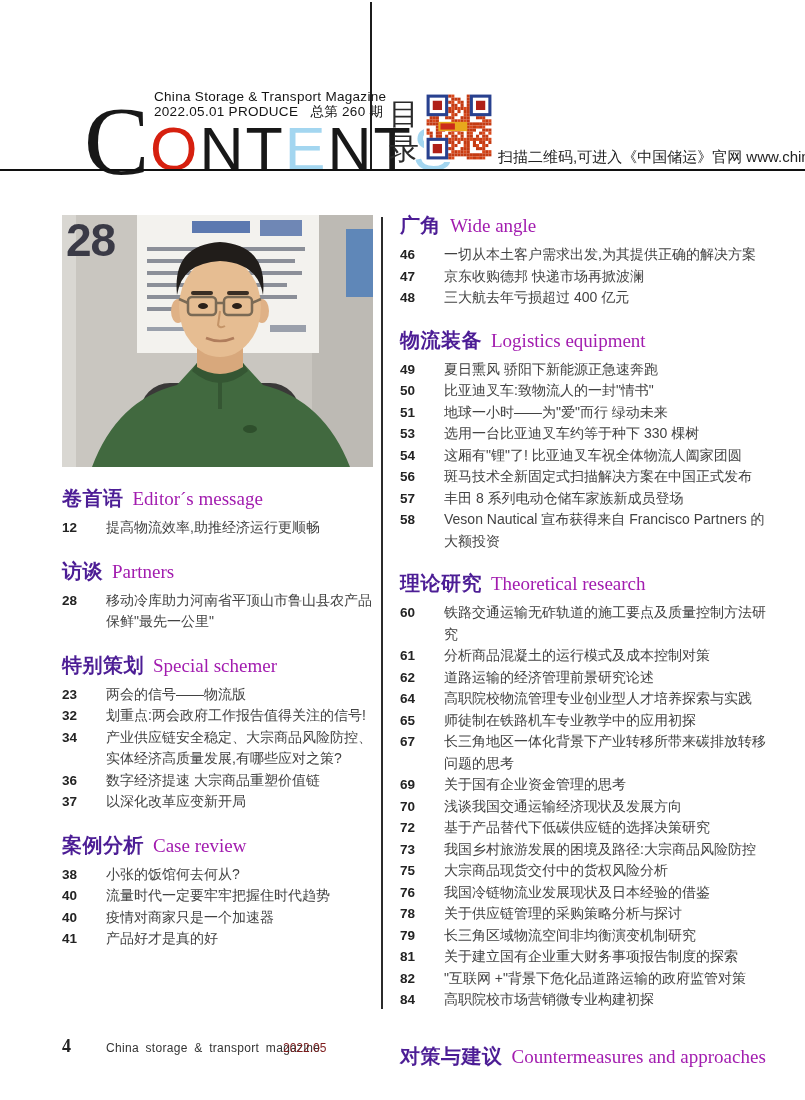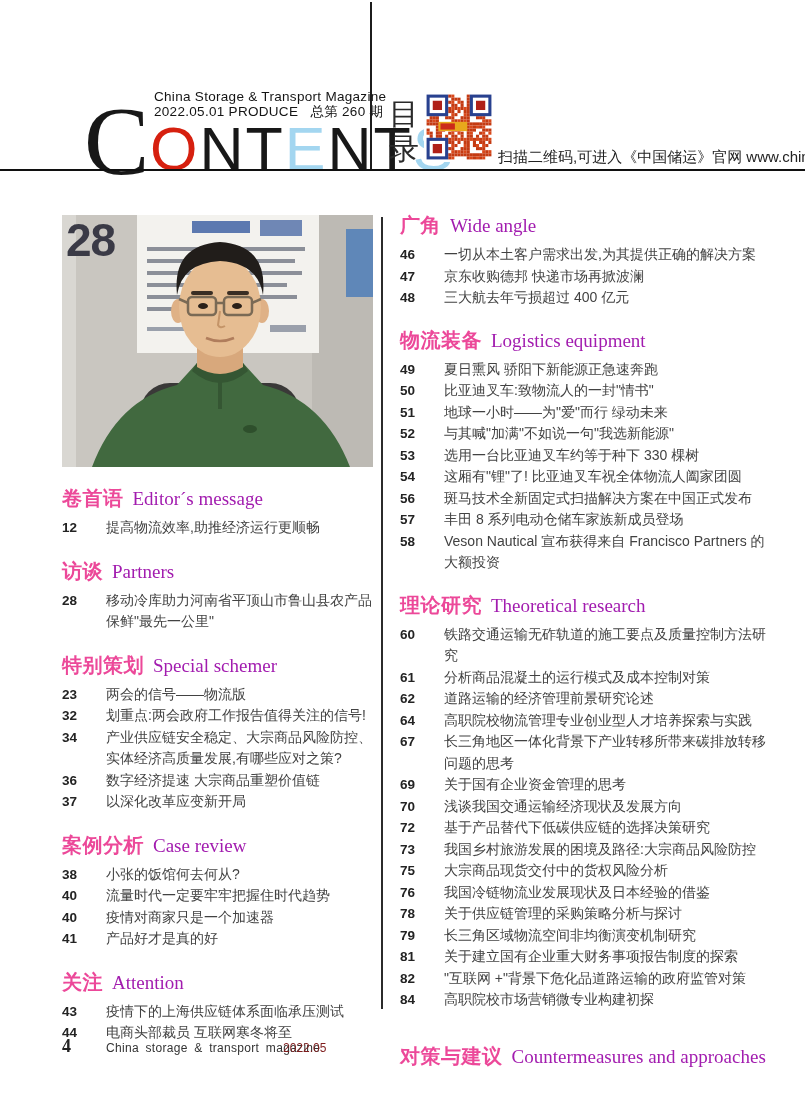--- a/index.html
+++ b/index.html
@@ -25,21 +25,21 @@
   #col-left{left:62px;top:467px;width:317px;}
   #col-right{left:400px;top:213px;width:368px;}
 
   .section{margin-top:20px;}
   #col-right .section{margin-top:19px;}
   #col-right .section:first-child{margin-top:0;}
   #col-right .section:last-child{margin-top:33px;}
   #col-left .section:first-child{margin-top:19px;}
 
   .sec-h{font-size:20px;line-height:24px;margin-bottom:6px;white-space:nowrap;}
-  .sec-zh{color:#ec4899;font-weight:700;letter-spacing:.5px;}
+  .sec-zh{color:#4c1d95;font-weight:700;letter-spacing:.5px;}
   .sec-en{color:#a21caf;font-family:"Liberation Serif",serif;font-size:19px;margin-left:9px;}
 
   .row{display:flex;font-size:14px;line-height:21.5px;}
   .row .no{width:44px;flex:none;font-weight:700;font-size:13.5px;color:#232323;}
   .row .title{flex:1;color:#424242;}
 
   
   #footNum{left:62px;top:1036px;font-family:"Liberation Serif",serif;font-size:18px;font-weight:600;color:#222;}
   #footMag{left:106px;top:1041px;font-size:12px;color:#333;letter-spacing:.3px;word-spacing:3px;white-space:pre;}
   #footIssue{left:283px;top:1041px;font-size:12px;color:#7f1d1d;}
@@ -366,31 +366,20 @@
       </div>
       <div class="row">
         <span class="no">40</span>
         <span class="title">疫情对商家只是一个加速器</span>
       </div>
       <div class="row">
         <span class="no">41</span>
         <span class="title">产品好才是真的好</span>
       </div>
     </div>
-    <div class="section">
-      <div class="sec-h"><span class="sec-zh">关注</span><span class="sec-en">Attention</span></div>
-      <div class="row">
-        <span class="no">43</span>
-        <span class="title">疫情下的上海供应链体系面临承压测试</span>
-      </div>
-      <div class="row">
-        <span class="no">44</span>
-        <span class="title">电商头部裁员 互联网寒冬将至</span>
-      </div>
-    </div>
   </div>
 <div class="abs" id="col-right">
     <div class="section">
       <div class="sec-h"><span class="sec-zh">广角</span><span class="sec-en">Wide angle</span></div>
       <div class="row">
         <span class="no">46</span>
         <span class="title">一切从本土客户需求出发,为其提供正确的解决方案</span>
       </div>
       <div class="row">
         <span class="no">47</span>
@@ -409,24 +398,20 @@
       </div>
       <div class="row">
         <span class="no">50</span>
         <span class="title">比亚迪叉车:致物流人的一封"情书"</span>
       </div>
       <div class="row">
         <span class="no">51</span>
         <span class="title">地球一小时——为"爱"而行 绿动未来</span>
       </div>
       <div class="row">
-        <span class="no">52</span>
-        <span class="title">与其喊"加满"不如说一句"我选新能源"</span>
-      </div>
-      <div class="row">
         <span class="no">53</span>
         <span class="title">选用一台比亚迪叉车约等于种下 330 棵树</span>
       </div>
       <div class="row">
         <span class="no">54</span>
         <span class="title">这厢有"锂"了! 比亚迪叉车祝全体物流人阖家团圆</span>
       </div>
       <div class="row">
         <span class="no">56</span>
         <span class="title">斑马技术全新固定式扫描解决方案在中国正式发布</span>
@@ -450,20 +435,24 @@
         <span class="no">61</span>
         <span class="title">分析商品混凝土的运行模式及成本控制对策</span>
       </div>
       <div class="row">
         <span class="no">62</span>
         <span class="title">道路运输的经济管理前景研究论述</span>
       </div>
       <div class="row">
         <span class="no">64</span>
         <span class="title">高职院校物流管理专业创业型人才培养探索与实践</span>
+      </div>
+      <div class="row">
+        <span class="no">65</span>
+        <span class="title">师徒制在铁路机车专业教学中的应用初探</span>
       </div>
       <div class="row">
         <span class="no">67</span>
         <span class="title">长三角地区一体化背景下产业转移所带来碳排放转移问题的思考</span>
       </div>
       <div class="row">
         <span class="no">69</span>
         <span class="title">关于国有企业资金管理的思考</span>
       </div>
       <div class="row">

